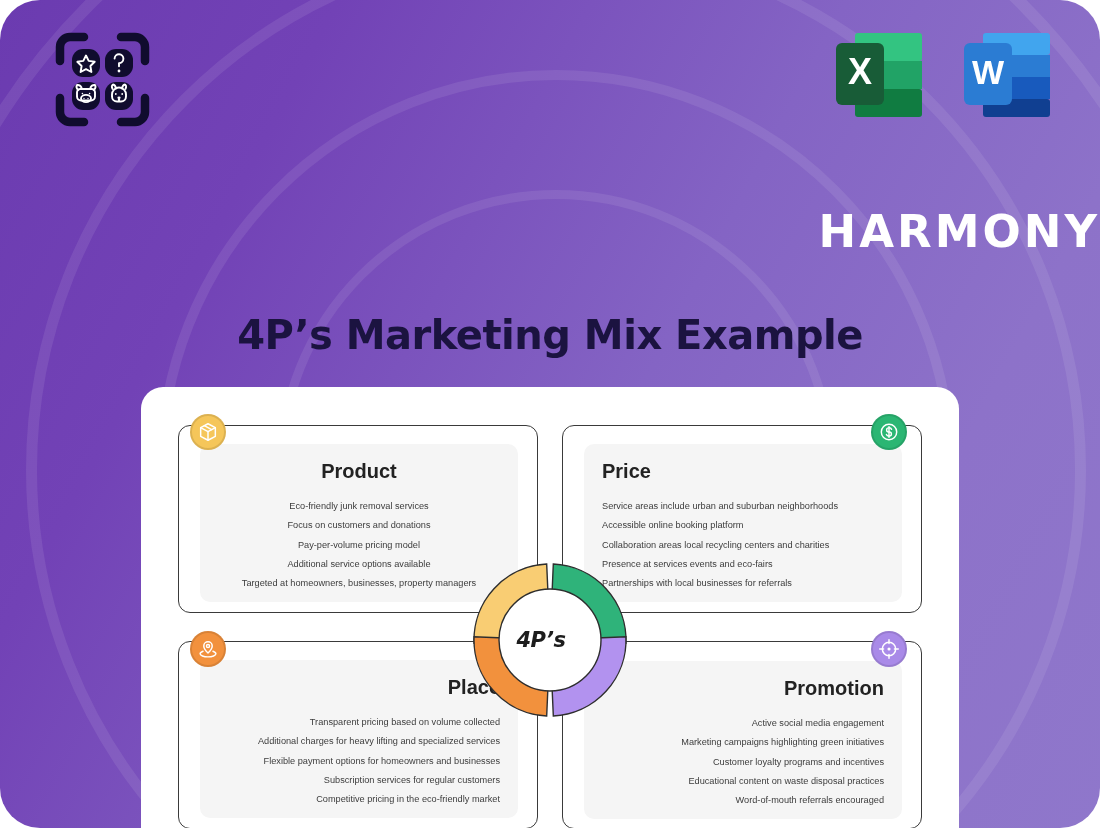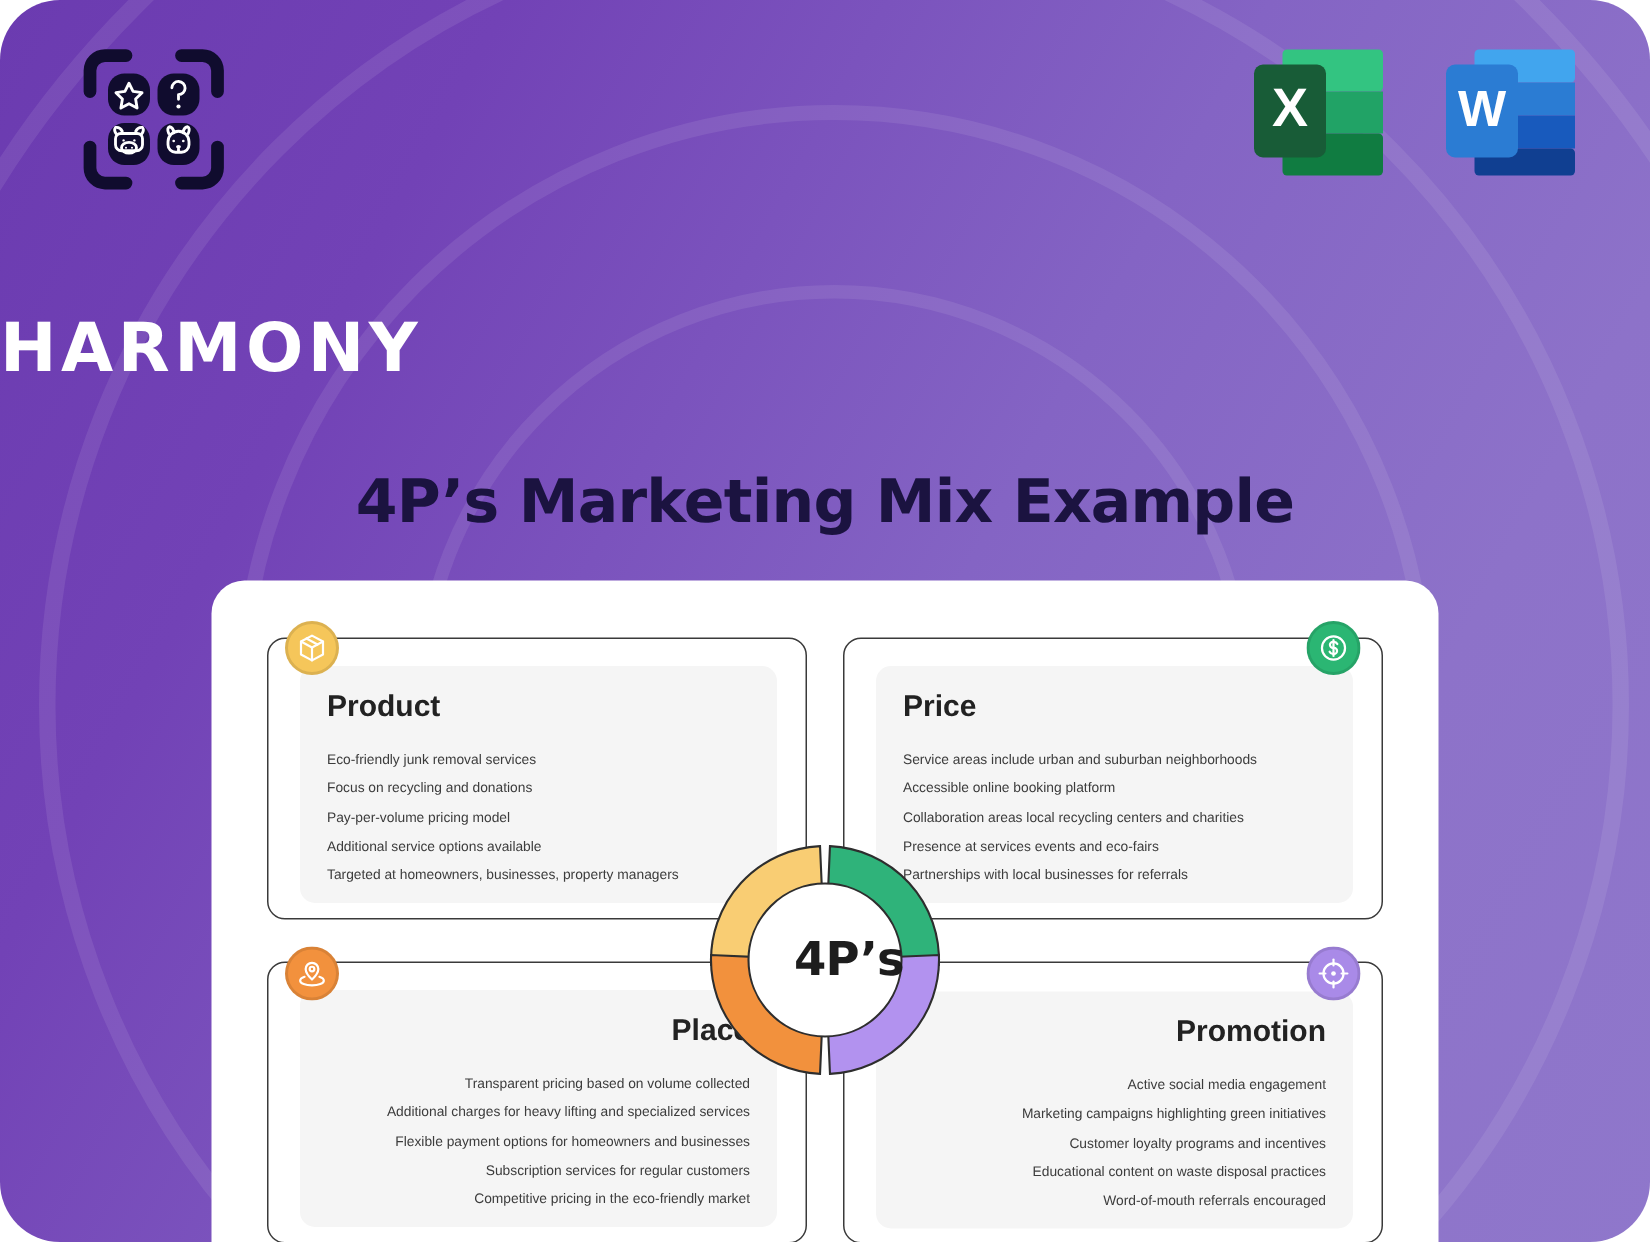--- a/index.html
+++ b/index.html
@@ -55,21 +55,21 @@
     display: flex;
     gap: 30px;
     align-items: flex-start;
   }
   .office-icon { width: 98px; height: 98px; }
 
   
   #eyebrow {
     position: absolute;
     top: 205px; left: 0; right: 0;
-    text-align: left;
+    text-align: right;
     color: #ffffff;
     font-size: 45px;
     font-weight: 700;
     letter-spacing: 3px;
     font-family: "DejaVu Sans", sans-serif;
   }
   #main-title {
     position: absolute;
     top: 312px; left: 0; right: 0;
     text-align: center;
@@ -103,21 +103,21 @@
   .quad.bl { left: 37px;  top: 254px; width: 360px; height: 188px; }
   .quad.br { left: 421px; top: 254px; width: 360px; height: 188px; }
 
   
   .plate {
     position: absolute;
     background: #f5f5f5;
     border-radius: 10px;
     padding: 16px 18px 16px 18px;
   }
-  .plate.tl { left: 59px;  top: 57px;  width: 318px; height: 158px; text-align: left;  }
+  .plate.tl { left: 59px;  top: 57px;  width: 318px; height: 158px; text-align: center;  }
   .plate.tr { left: 443px; top: 57px;  width: 318px; height: 158px; text-align: left; }
   .plate.bl { left: 59px;  top: 273px; width: 318px; height: 158px; text-align: right;  }
   .plate.br { left: 443px; top: 274px; width: 318px; height: 158px; text-align: right; }
 
   .plate h3 {
     font-size: 20px;
     font-weight: 700;
     color: #222222;
     margin-bottom: 14px;
     font-family: "Liberation Sans", sans-serif;
@@ -150,31 +150,32 @@
 
   
   #donut {
     position: absolute;
     left: 467px; top: 557px;
     width: 166px; height: 166px;
     z-index: 5;
   }
   #donut-label {
     position: absolute;
-    left: 483px; top: 557px;
+    left: 458px; top: 557px;
     width: 166px; height: 166px;
     display: flex;
     align-items: center;
     justify-content: center;
-    font-size: 31px;
+    font-size: 21px;
     font-weight: 700;
     color: #1d1d1d;
     z-index: 6;
     font-family: "DejaVu Sans", sans-serif;
     letter-spacing: -0.5px;
+    font-style: italic;
   }
 </style>
 </head>
 <body>
 
 <div id="poster">
 
   <div class="rings-wrap">
     <div class="ring r1"></div>
     <div class="ring r2"></div>
@@ -252,21 +253,21 @@
   <div id="board">
     <div class="quad tl"></div>
     <div class="quad tr"></div>
     <div class="quad bl"></div>
     <div class="quad br"></div>
 
     <div class="plate tl">
       <h3>Product</h3>
       <ul>
         <li>Eco-friendly junk removal services</li>
-        <li>Focus on recycling and donations</li>
+        <li>Focus on customers and donations</li>
         <li>Pay-per-volume pricing model</li>
         <li>Additional service options available</li>
         <li>Targeted at homeowners, businesses, property managers</li>
       </ul>
     </div>
 
     <div class="plate tr">
       <h3>Price</h3>
       <ul>
         <li>Service areas include urban and suburban neighborhoods</li>

